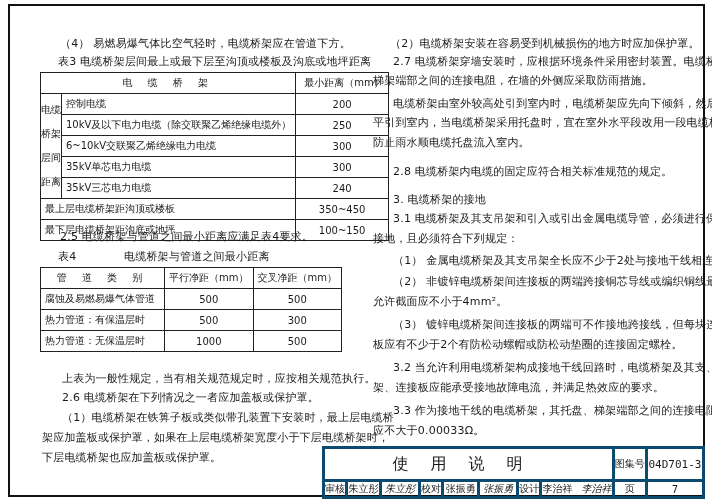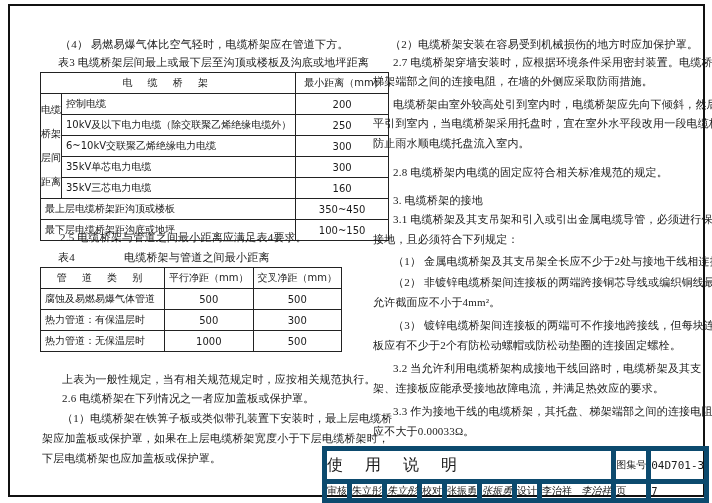--- a/index.html
+++ b/index.html
@@ -1,28 +1,28 @@
 <!DOCTYPE html>
 <html><head>
 <meta charset="utf-8">
 <style>
   html, body { margin:0; padding:0; background:#ffffff; }
   body { width:712px; height:503px; position:relative; overflow:hidden;
          font-family:"DejaVu Sans", "Liberation Sans", sans-serif; color:#1a1a1a; }
   .frame { position:absolute; left:8px; top:4px; width:697px; height:493px;
            border:2px solid #111; box-sizing:border-box; }
-  .t { position:absolute; white-space:nowrap; font-size:11px; line-height:14px; letter-spacing:0.2px;font-family:Liberation Serif, serif; }
+  .t { position:absolute; white-space:nowrap; font-size:11px; line-height:14px; letter-spacing:0.2px; }
   .tbl { position:absolute; border-collapse:collapse; font-size:10px; }
   .tbl td { border:1px solid #222; padding:0 4px; height:20px; white-space:nowrap; }
   .tbl td.c { text-align:center; }
   .tbl td.side { width:22px; text-align:center; line-height:24px; padding:0; vertical-align:middle; }
   .side-stack div { height:24px; }
   .title-block { position:absolute; left:322px; top:446px; width:383px; height:51px; }
   .tb-grid { position:absolute; border-collapse:collapse; font-size:10px; }
-  .tb-grid td { border:5px solid #0c4a6e; padding:0; white-space:nowrap; }
+  .tb-grid td { border:3px solid #0c4a6e; text-align:center; padding:0; white-space:nowrap; }
   .sig { font-family:"DejaVu Serif", serif; font-style:italic; font-size:10px; }
   .big-title { font-size:16px; letter-spacing:22px; }
 </style>
 </head>
 <body>
 
 <div class="frame"></div>
 
 <div class="t" style="left:60px;top:37px;">（4） 易燃易爆气体比空气轻时，电缆桥架应在管道下方。</div>
 <div class="t" style="left:58px;top:55px;">表3   电缆桥架层间最上或最下层至沟顶或楼板及沟底或地坪距离</div>
@@ -52,21 +52,21 @@
   <tr>
     <td>6~10kV交联聚乙烯绝缘电力电缆</td>
     <td class="c">300</td>
   </tr>
   <tr>
     <td>35kV单芯电力电缆</td>
     <td class="c">300</td>
   </tr>
   <tr>
     <td>35kV三芯电力电缆</td>
-    <td class="c">160</td>
+    <td class="c">240</td>
   </tr>
   <tr>
     <td colspan="2">最上层电缆桥架距沟顶或楼板</td>
     <td class="c">350~450</td>
   </tr>
   <tr>
     <td colspan="2">最下层电缆桥架距沟底或地坪</td>
     <td class="c">100~150</td>
   </tr>
 </tbody>

